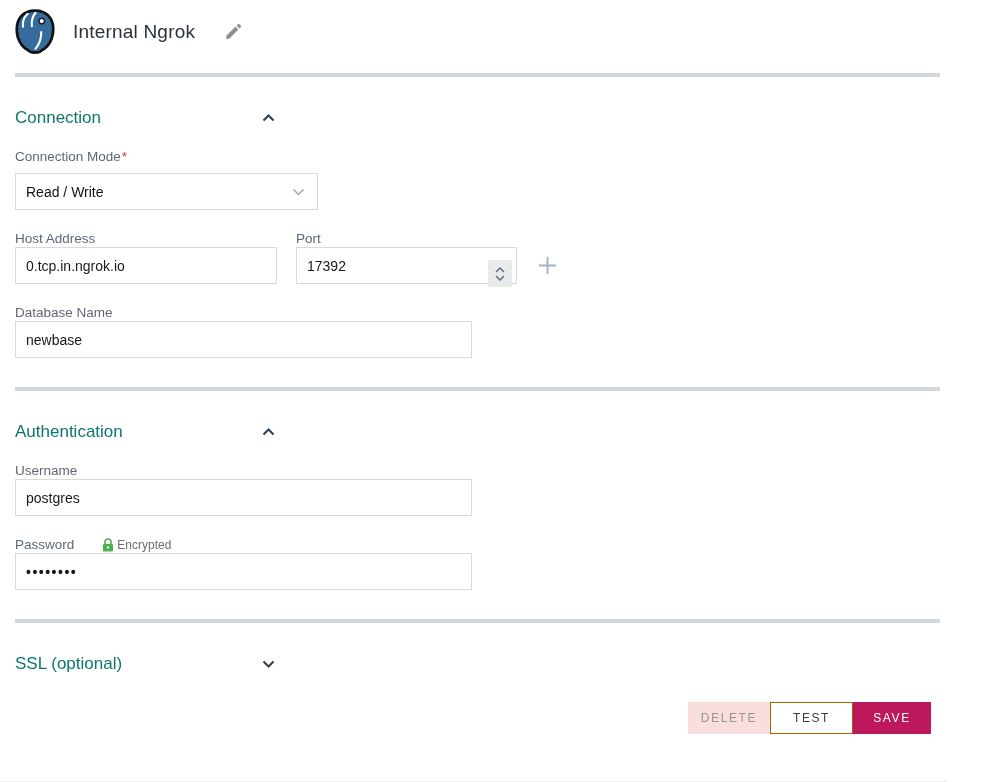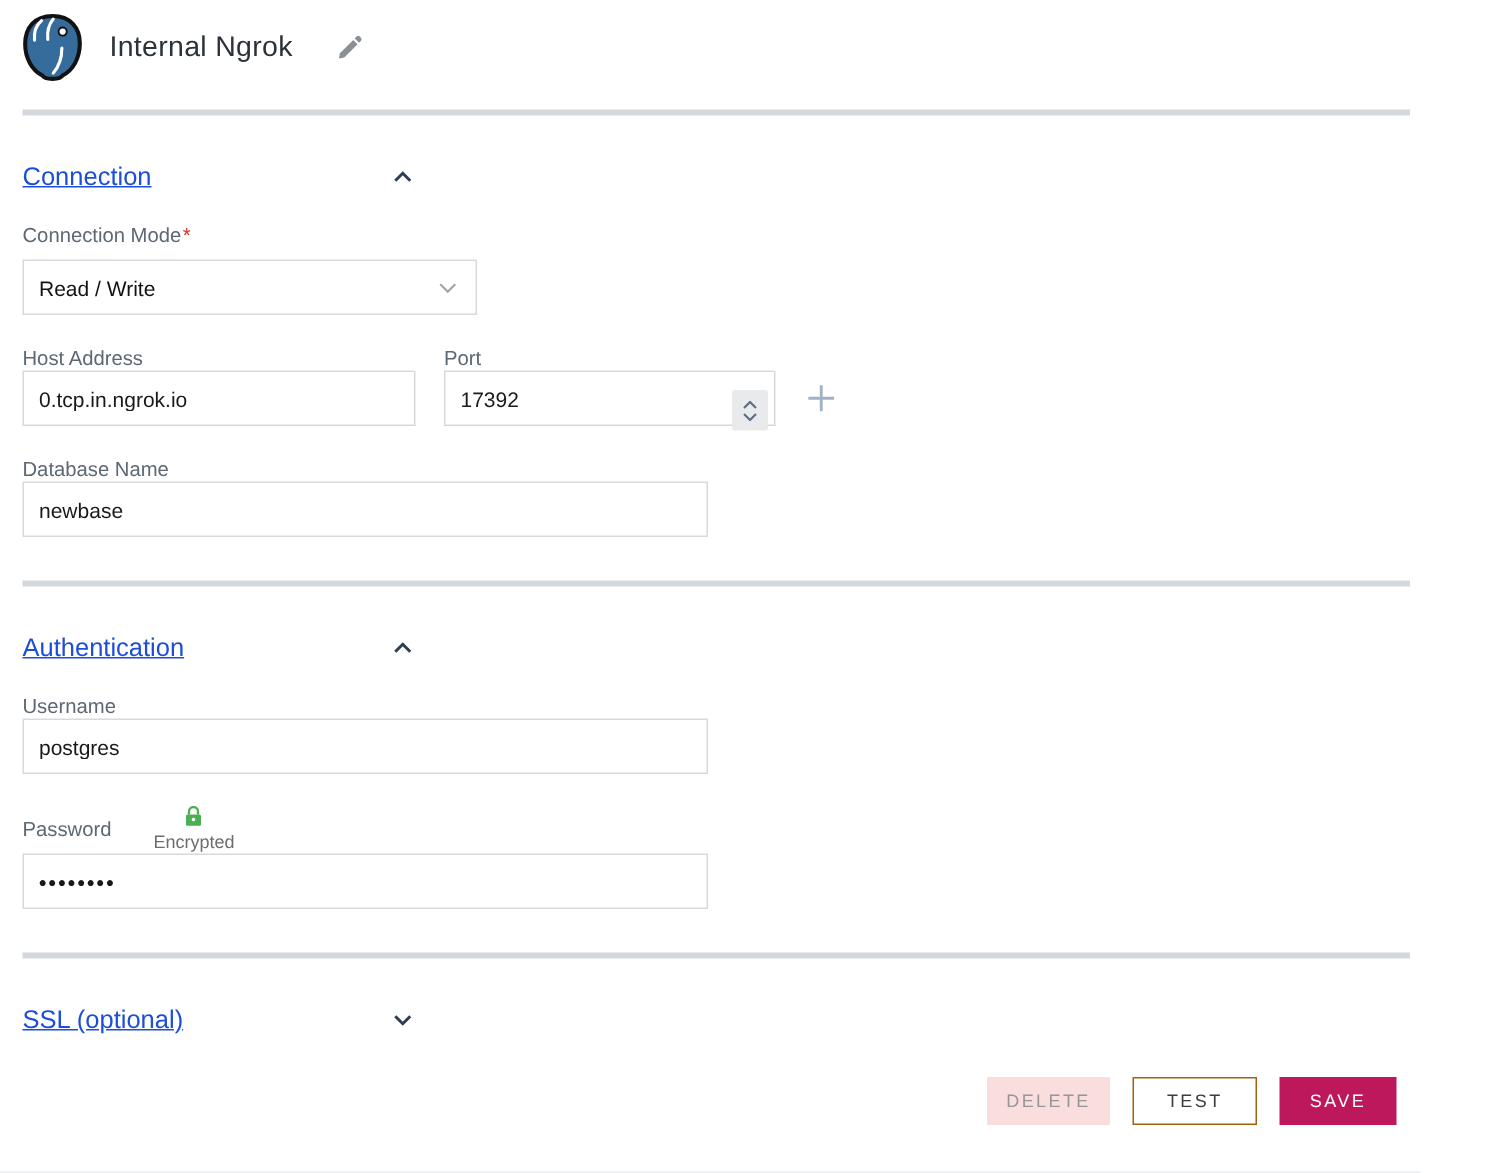--- a/index.html
+++ b/index.html
@@ -17,28 +17,28 @@
   .title { font-size: 19px; font-weight: 400; color: #2c3237; margin-left: 13px; letter-spacing: .2px; }
   .pencil { margin-left: 28px; display:flex; align-items:center; cursor:pointer; }
 
   .divider { height: 4px; background: #d3d8dd; margin: 15px 7px 0 15px; }
 
   section { padding-left: 15px; }
   .section-header {
     display:flex; align-items:center; justify-content:space-between;
     width: 260px; margin-top: 31px; cursor: pointer;
   }
-  .section-title { font-size: 17px; font-weight: 400; color: #1d4ed8; text-decoration: underline; }
+  .section-title { font-size: 17px; font-weight: 400; color: #0f766e; }
   .muted-chevron { display:flex; align-items:center; }
 
   .flabel { display:block; font-size: 13.5px; color: #5d6874; margin-top: 21px; }
   .flabel .req { color: #d93025; margin-left: 1px; }
   .flabel-row { display:flex; align-items:center; margin-top: 21px; gap: 15px; }
   .flabel-row .lbl { font-size: 13.5px; color: #5d6874; }
-  .enc-badge { display:inline-flex; align-items:center; gap:3px; margin-left: 13px; font-size: 12px; color:#6d6d6d;flex-direction:column; }
+  .enc-badge { display:inline-flex; align-items:center; gap:3px; margin-left: 13px; font-size: 12px; color:#6d6d6d; }
 
   input[type=text] {
     height: 37px; border: 1px solid #d9d9d9; background:#fff;
     font-family: inherit; font-size: 14px; color:#17191c;
     padding: 0 10px; margin-top: 1px; display:block; outline:none;
   }
   .w-wide  { width: 457px; }
   .w-host  { width: 262px; }
 
   .selectbox {
@@ -56,21 +56,21 @@
     background:#e9eaec; border-radius: 2px; cursor: pointer;
     display:flex; flex-direction:column; align-items:center; justify-content:center; gap: 2px;
   }
   .plus-btn {
     margin-left: 20px; margin-top: 8px; height: 37px; align-self: flex-end;
     display:flex; align-items:center; cursor:pointer;
   }
 
   .pw { letter-spacing: 1.5px; font-size: 15px; font-weight: 700; color:#101010; }
 
-  .actions { display:flex; justify-content:flex-end; gap: 15px; padding-right: 16px; margin-top: 28px; }
+  .actions { display:flex; justify-content:flex-end; gap: 0; padding-right: 16px; margin-top: 28px; }
   .btn {
     height: 32px; border: none; font-family: inherit; font-size: 12px;
     letter-spacing: 1.6px; cursor: pointer; display:flex; align-items:center; justify-content:center;
   }
   .btn-delete { width: 82px; background: #fadede; color: #969696; }
   .btn-test   { width: 83px; background: #ffffff; color: #3d3d3d; border: 1px solid #a16207; }
   .btn-save   { width: 78px; background: #be185d; color: #ffffff; }
 </style>
 </head>
 <body>

